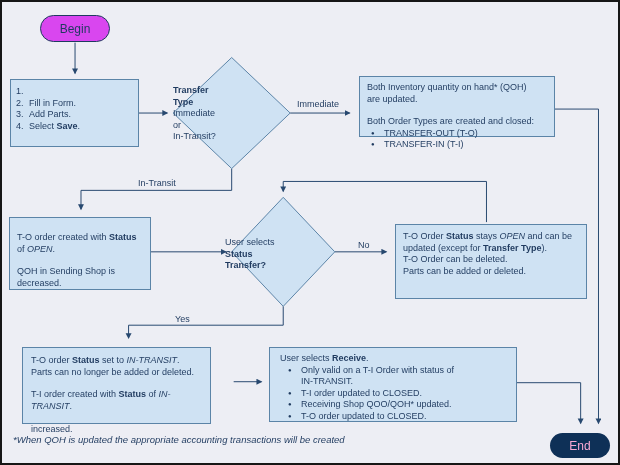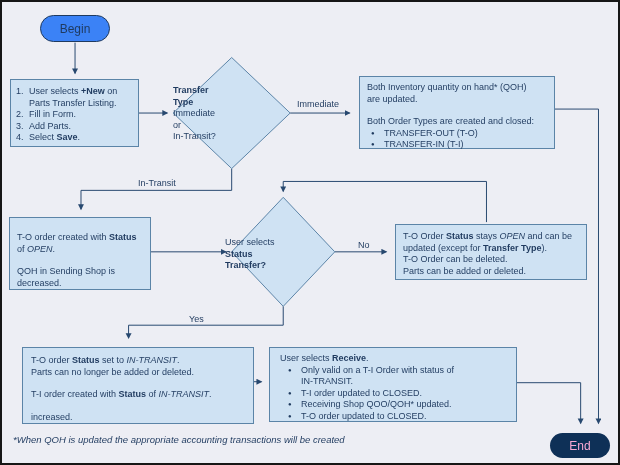--- a/index.html
+++ b/index.html
@@ -10,21 +10,21 @@
   }
   svg.wires{position:absolute;left:0;top:0;width:100%;height:100%;}
   .node{
     position:absolute;box-sizing:border-box;background:#cfe2f3;
     border:1px solid #5b84a7;font-size:9px;line-height:11.5px;
   }
   .terminal{
     position:absolute;box-sizing:border-box;display:flex;
     align-items:center;justify-content:center;font-size:12px;
   }
-  .begin{background:#3b82f6;border:1.5px solid #1f3a5f;border-radius:14px;}
+  .begin{background:#d946ef;border:1.5px solid #1f3a5f;border-radius:14px;}
   .end{background:#0e3057;color:#f9a8d4;border-radius:13px;}
   .dtext{position:absolute;text-align:left;font-size:9px;line-height:11.5px;}
   .elabel{position:absolute;font-size:9px;line-height:11px;white-space:nowrap;}
   .footnote{position:absolute;font-size:9.5px;line-height:12px;white-space:nowrap;font-style:italic;}
   .b{font-weight:bold}
   .i{font-style:italic}
   .p{margin:0}
   .gap{margin-bottom:11px}
   .row{display:flex}
   .num{flex:none;width:13px}
@@ -68,61 +68,60 @@
     <polygon points="283,197 335,252 283,307 231,252" fill="#cfe2f3" stroke="#5b84a7" stroke-width="1"></polygon>
   </svg>
 
   <div class="terminal begin" style="left:38px;top:13px;width:70px;height:27px;">
     <span>Begin</span>
   </div>
 
   <div class="node steps-box" style="left:8px;top:77px;width:129px;height:68px;">
     <div class="row">
       <span class="num">1.</span>
-      <span class="btxt"><span>User selects </span><span class="b">+New</span><span> on</span><br><span>Parts Transfer Listing.</span></span>
     </div>
     <div class="row">
       <span class="num">2.</span>
       <span class="btxt"><span>Fill in Form.</span></span>
     </div>
     <div class="row">
       <span class="num">3.</span>
       <span class="btxt"><span>Add Parts.</span></span>
     </div>
     <div class="row">
       <span class="num">4.</span>
       <span class="btxt"><span>Select </span><span class="b">Save</span><span>.</span></span>
     </div>
   </div>
 
   <div class="dtext" style="left:171px;top:83px;width:120px;"><span class="b">Transfer</span><br><span class="b">Type</span><br><span>Immediate</span><br><span>or</span><br><span>In-Transit?</span></div>
 
-  <div class="node imm-box" style="left:357px;top:74px;width:196px;height:73px;">
+  <div class="node imm-box" style="left:357px;top:74px;width:196px;height:61px;">
     <div class="p gap"><span>Both Inventory quantity on hand* (QOH)</span><br><span>are updated.</span></div>
     <div class="p"><span>Both Order Types are created and closed:</span></div>
     <div class="bul">
         <span class="btxt"><span>TRANSFER-OUT (T-O)</span></span>
       </div>
     <div class="bul">
         <span class="btxt"><span>TRANSFER-IN (T-I)</span></span>
       </div>
   </div>
 
   <div class="node open-box" style="left:7px;top:215px;width:142px;height:73px;">
     <div class="p gap"><span>T-O order created with </span><span class="b">Status</span><br><span>of </span><span class="i">OPEN</span><span>.</span></div>
     <div class="p"><span>QOH in Sending Shop is</span><br><span>decreased.</span></div>
   </div>
 
   <div class="dtext" style="left:223px;top:235px;width:120px;"><span>User selects</span><br><span class="b">Status</span><br><span class="b">Transfer?</span></div>
 
-  <div class="node no-box" style="left:393px;top:222px;width:192px;height:56px;">
+  <div class="node no-box" style="left:393px;top:222px;width:192px;height:75px;">
     <div class="p"><span>T-O Order </span><span class="b">Status</span><span> stays </span><span class="i">OPEN</span><span> and can be</span><br><span>updated (except for </span><span class="b">Transfer Type</span><span>).</span><br><span>T-O Order can be deleted.</span><br><span>Parts can be added or deleted.</span></div>
   </div>
 
-  <div class="node yes-box" style="left:20px;top:345px;width:232px;height:77px;">
+  <div class="node yes-box" style="left:20px;top:345px;width:189px;height:77px;">
     <div class="p gap"><span>T-O order </span><span class="b">Status</span><span> set to </span><span class="i">IN-TRANSIT</span><span>.</span><br><span>Parts can no longer be added or deleted.</span></div>
     <div class="p"><span>T-I order created with </span><span class="b">Status</span><span> of </span><span class="i">IN-TRANSIT</span><span>.</span><br><br><span>increased.</span></div>
   </div>
 
   <div class="node rcv-box" style="left:267px;top:345px;width:248px;height:75px;">
     <div class="p"><span>User selects </span><span class="b">Receive</span><span>.</span></div>
     <div class="bul">
         <span class="btxt"><span>Only valid on a T-I Order with status of</span><br><span>IN-TRANSIT.</span></span>
       </div>
     <div class="bul">
@@ -136,17 +135,17 @@
       </div>
   </div>
 
   <div class="terminal end" style="left:548px;top:431px;width:60px;height:25px;">
     <span>End</span>
   </div>
 
   <div class="elabel" style="left:295px;top:97px;">Immediate</div>
   <div class="elabel" style="left:136px;top:176px;">In-Transit</div>
   <div class="elabel" style="left:356px;top:238px;">No</div>
-  <div class="elabel" style="left:187px;top:312px;">Yes</div>
+  <div class="elabel" style="left:173px;top:312px;">Yes</div>
 
   <div class="footnote" style="left:11px;top:432px;">*When QOH is updated the appropriate accounting transactions will be created</div>
 
 </div>
 
 </body></html>

